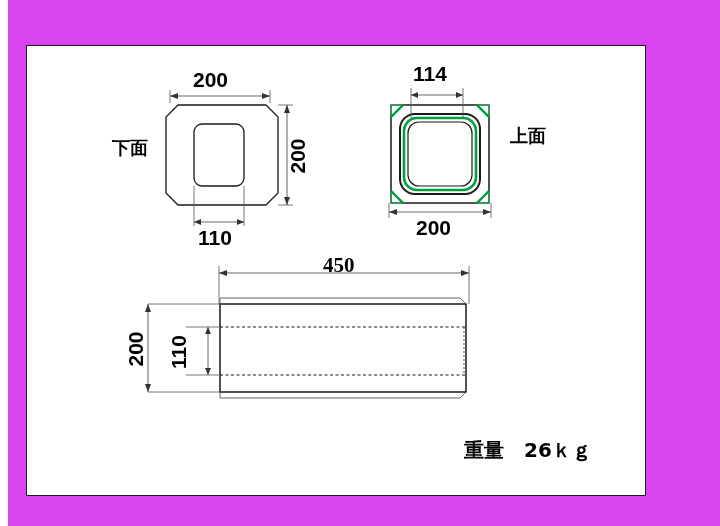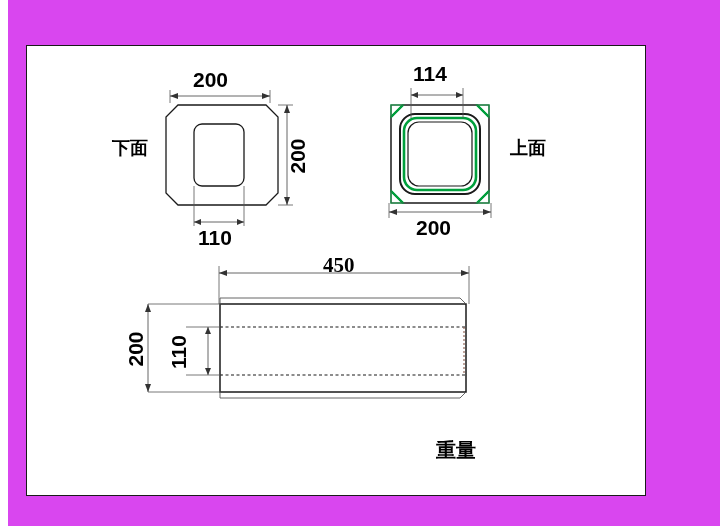--- a/index.html
+++ b/index.html
@@ -190,24 +190,25 @@
   <div class="dim-text dim-v" style="left:272px; top:144px; transform:rotate(-90deg);">200</div>
 
   <div class="dim-text dim-h" style="left:190px; top:226px;">110</div>
 
   <div class="view-label" style="left:104px; top:136px;">下面</div>
 
   <div class="dim-text dim-h" style="left:405px; top:62px;">114</div>
 
   <div class="dim-text dim-h" style="left:408px; top:216px;">200</div>
 
-  <div class="view-label" style="left:502px; top:136px;">上面</div>
+  <div class="view-label" style="left:502px; top:124px;">上面</div>
 
   <div class="dim-text dim-h" style="left:315px; top:253px;font-family:Liberation Serif, serif;">450</div>
 
   <div class="dim-text dim-v" style="left:110px; top:337px; transform:rotate(-90deg);">200</div>
 
   <div class="dim-text dim-v" style="left:154px; top:340px; transform:rotate(-90deg);">110</div>
 
-  <div class="weight-label" style="left:428px; top:437px;text-align:center;">重量</div>
-
+  <div class="weight-label" style="left:456px; top:437px;text-align:center;">重量</div>
+
+  <div class="weight-label" style="left:516px; top:437px;">26ｋｇ</div>
 
 </div>
 
 </body></html>

